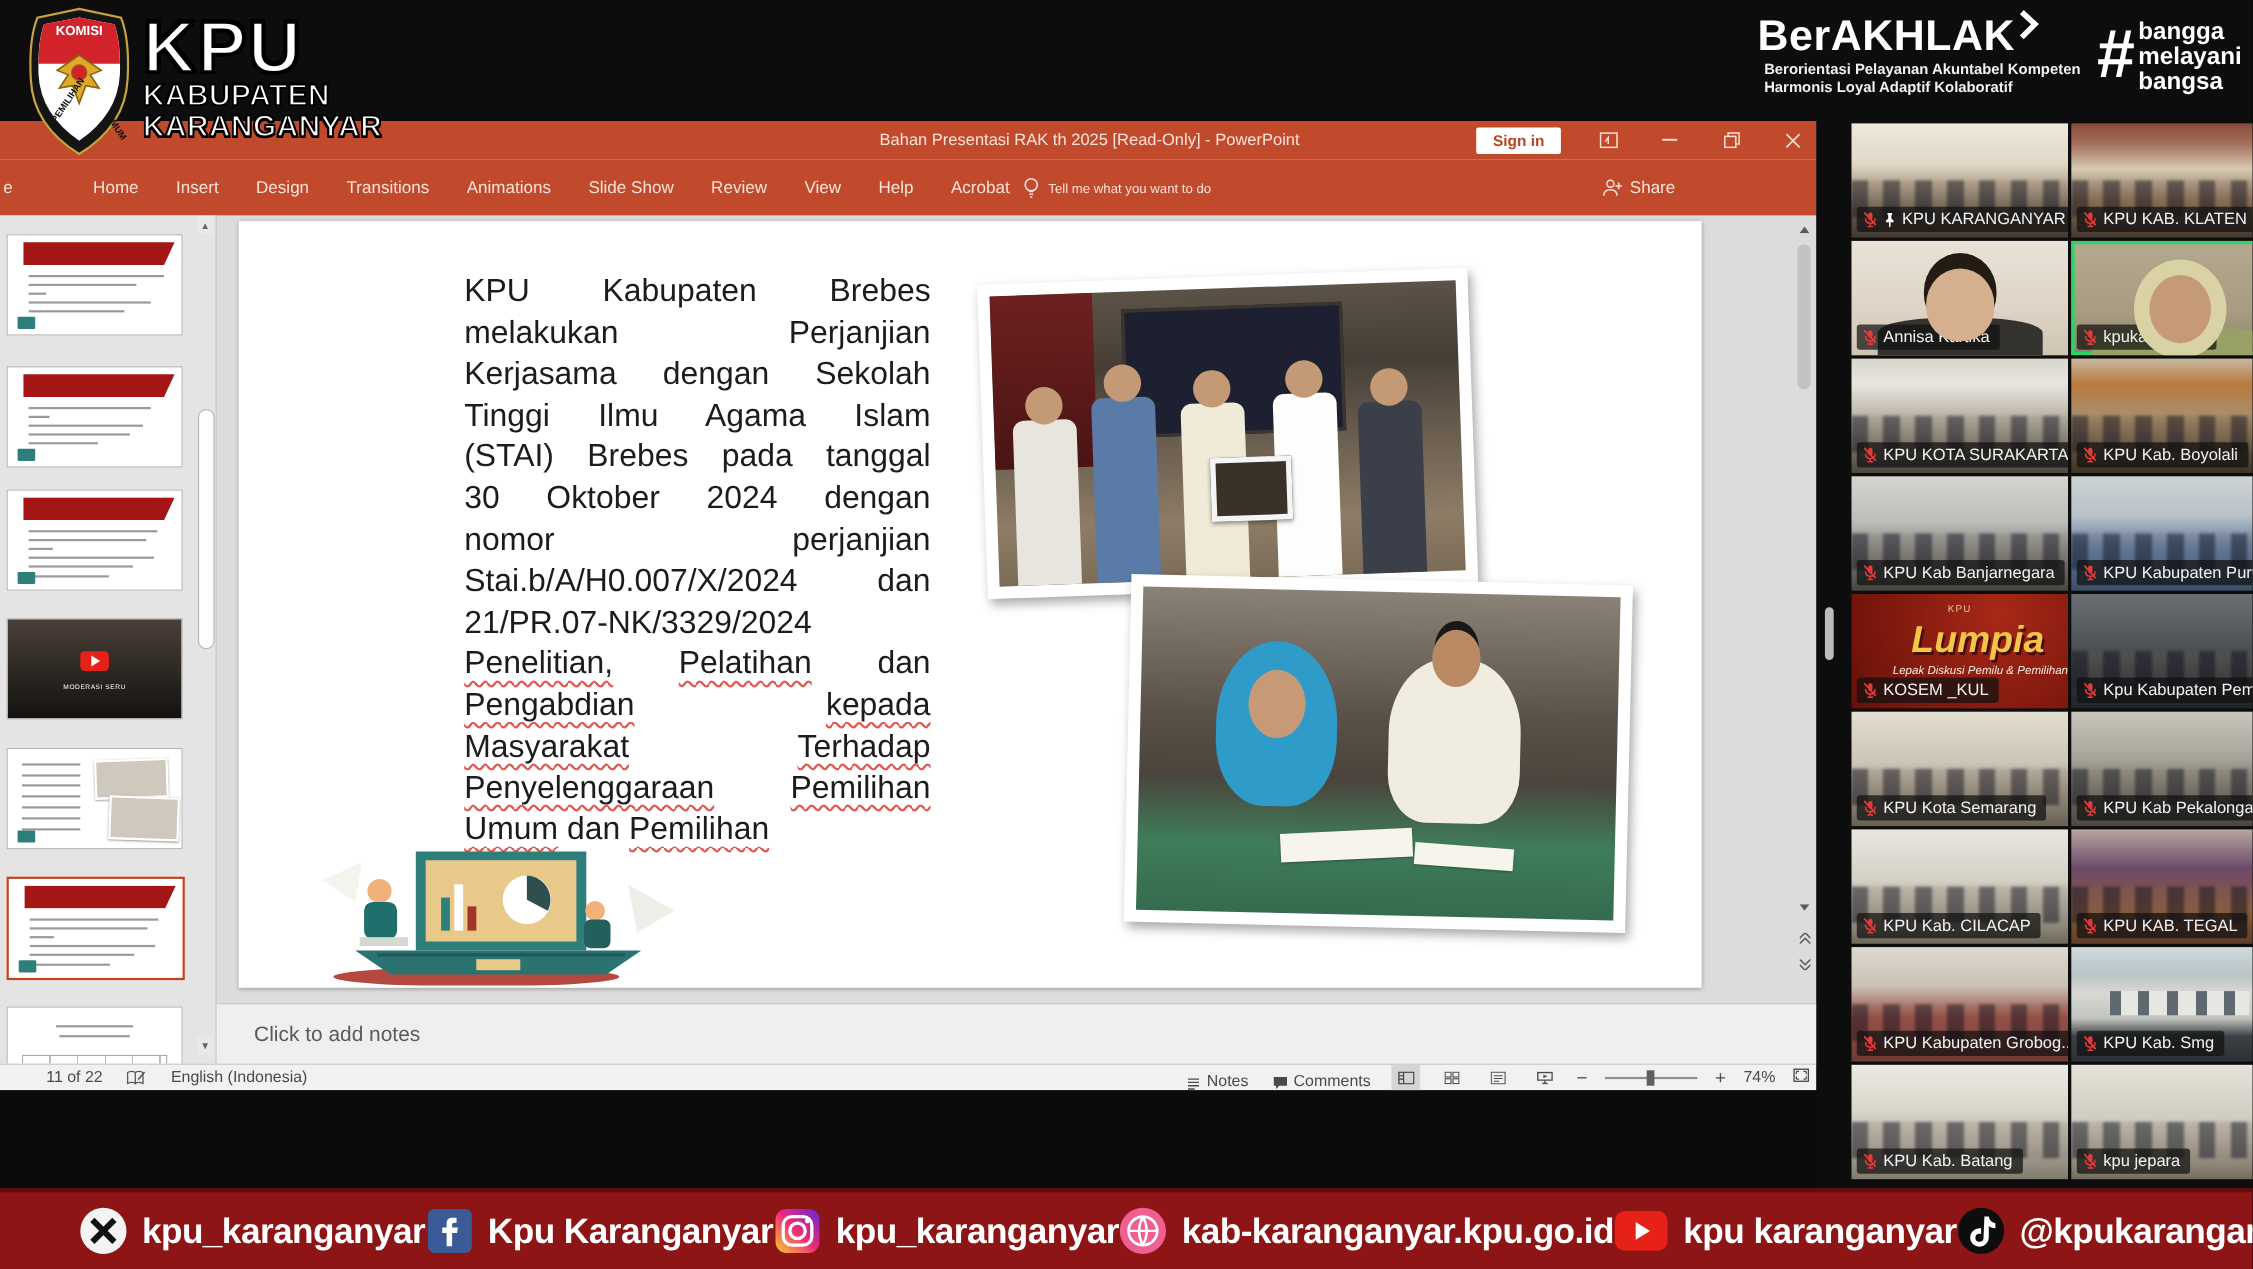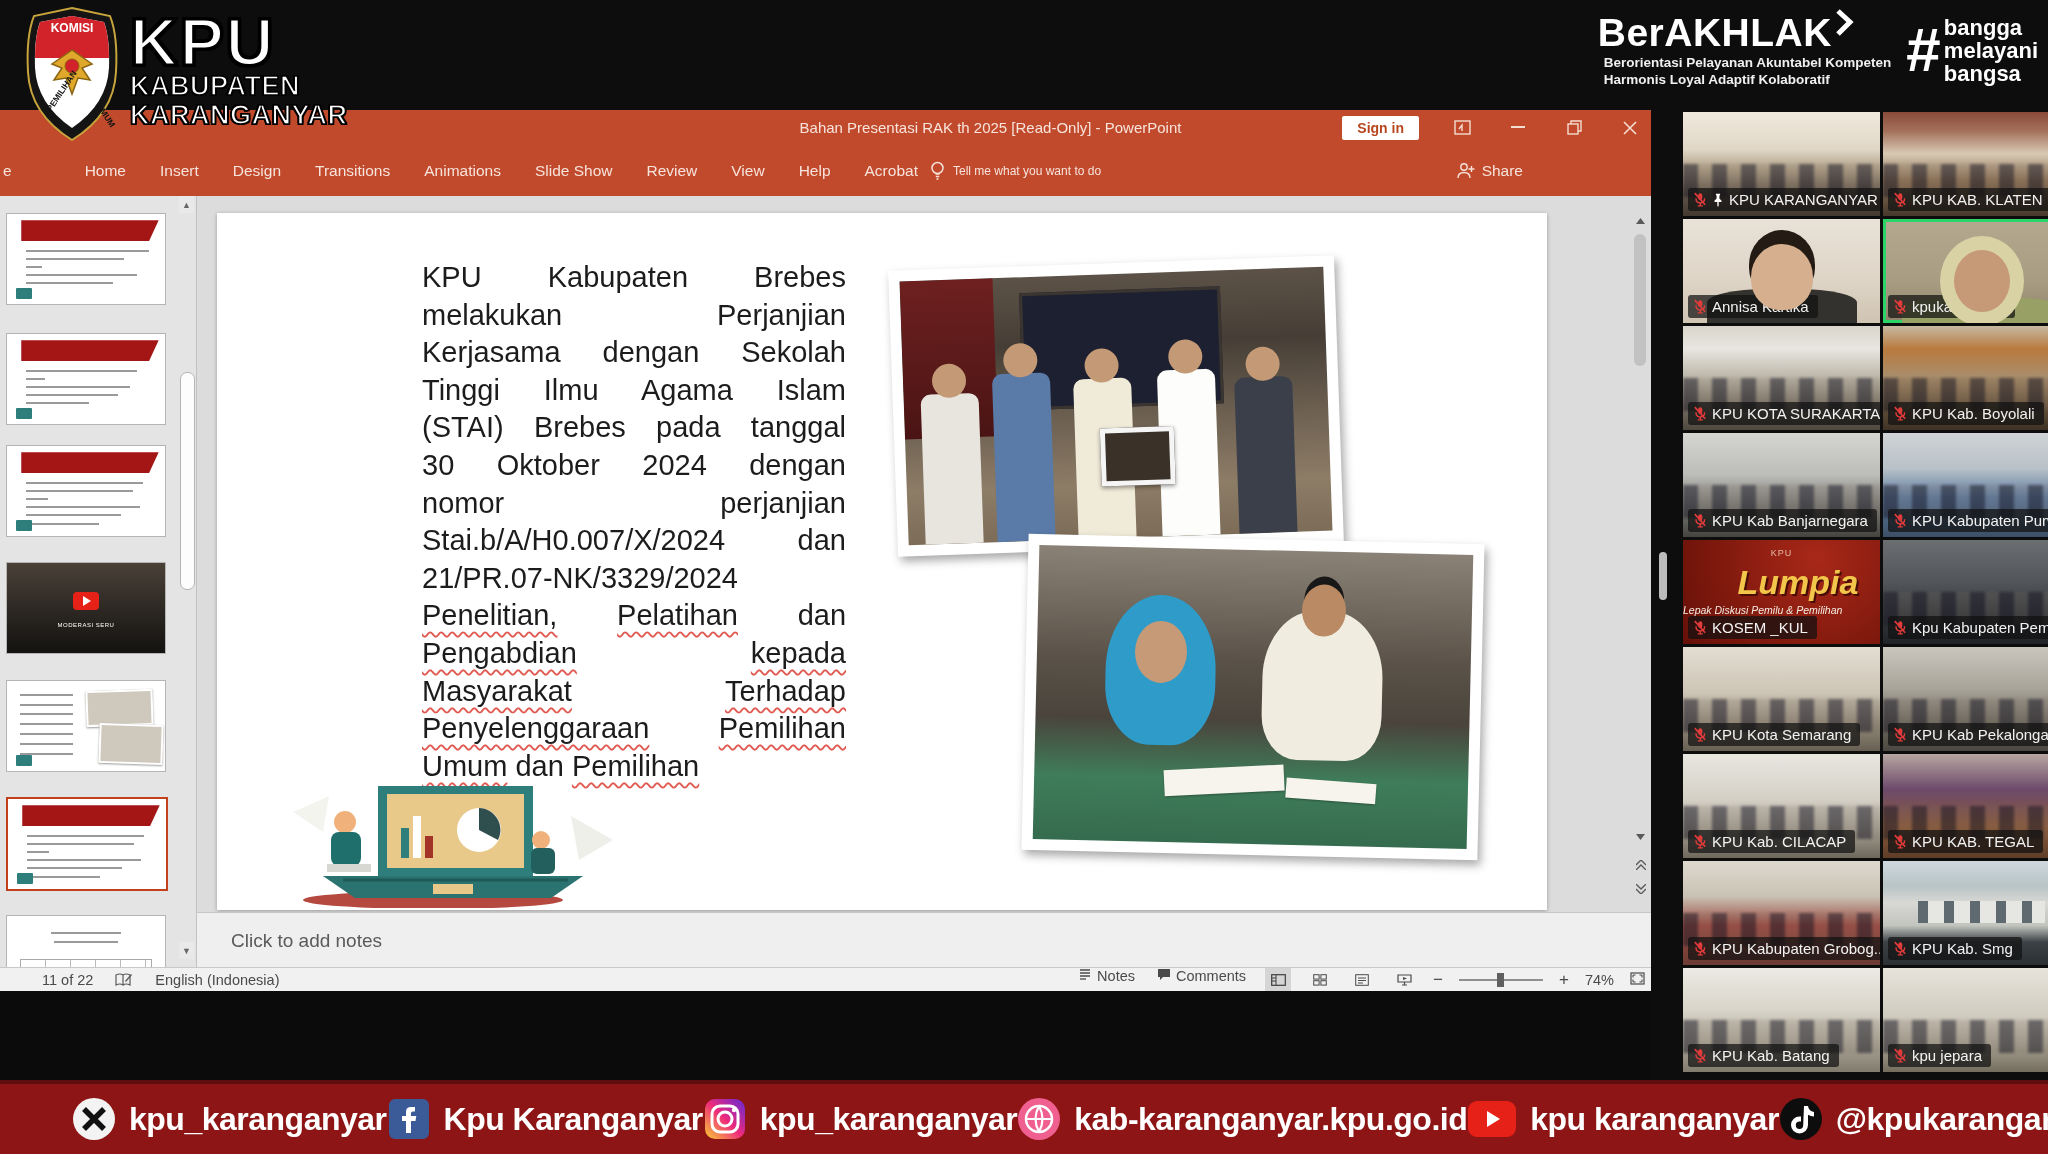--- a/index.html
+++ b/index.html
@@ -61,21 +61,21 @@
   .th-vidcap{position:absolute;left:0;right:0;top:66%;text-align:center;font-size:6px;color:#fff;letter-spacing:.5px;}
   .th-photo{position:absolute;background:#cfc8bd;border:2px solid #fff;box-shadow:0 1px 2px rgba(0,0,0,.4);}
   .tp-scroll{position:absolute;right:1px;top:0;bottom:0;width:16px;}
   .tp-up,.tp-down{position:absolute;left:0;width:15px;height:17px;color:#666;font-size:9px;
     display:flex;align-items:center;justify-content:center;background:#e9e9e9;}
   .tp-up{top:0;} .tp-down{bottom:8px;}
   .tp-thumbbar{position:absolute;left:1px;top:176px;width:13px;height:216px;background:#fdfdfd;
     border:1px solid #b5b5b5;border-radius:7px;}
 
   
-  .slide-area{position:absolute;left:197px;top:12px;right:0;height:756px;}
+  .slide-area{position:absolute;left:197px;top:0;right:0;height:756px;}
   .canvas{position:absolute;left:20px;top:5px;width:1330px;height:697px;background:#fff;
     box-shadow:0 1px 4px rgba(0,0,0,.3);}
   .slide-text{position:absolute;left:205px;top:46px;width:424px;color:#1c1c1c;font-size:29px;line-height:37.6px;}
   .sline{text-align:justify;text-align-last:justify;white-space:nowrap;}
   .sline.single,.sline.last{text-align-last:left;}
   .wavy{text-decoration:underline;text-decoration-style:wavy;text-decoration-color:#e05a52;
     text-decoration-thickness:1.5px;text-underline-offset:6px;}
 
   .photo{position:absolute;background:#fff;padding:11px;box-shadow:3px 5px 10px rgba(0,0,0,.35);}
   .photo-inner{position:relative;width:100%;height:100%;overflow:hidden;}
@@ -100,21 +100,21 @@
   .vs-thumb{position:absolute;left:2px;top:22px;width:12px;height:132px;background:#c2c2c2;border-radius:6px;}
 
   .notes{position:absolute;left:197px;top:716px;right:0;height:55px;background:#efefef;
     border-top:1px solid #c6c6c6;display:flex;align-items:center;padding-left:34px;
     color:#5a5a5a;font-size:19px;}
 
   .status-bar{position:relative;height:23px;background:#f1f1f1;border-top:1px solid #c9c9c9;
     color:#4a4a4a;font-size:14.5px;display:flex;align-items:center;}
   .sb-left{display:flex;align-items:center;gap:22px;padding-left:18px;margin-left:24px;}
   .sb-right{position:absolute;right:6px;display:flex;align-items:center;gap:16px;height:100%;}
-  .sb-item{display:flex;align-items:flex-start;gap:5px;height:100%;padding:0 3px;}
+  .sb-item{display:flex;align-items:flex-end;gap:5px;height:100%;padding:0 3px;}
   .sb-view{width:26px;height:100%;display:flex;align-items:center;justify-content:center;}
   .sb-view.active{background:#d5d5d5;}
   .zoom-track{position:relative;width:84px;height:2px;background:#8f8f8f;}
   .zoom-tick{position:absolute;left:50%;top:-3px;width:1px;height:8px;background:#8f8f8f;}
   .zoom-thumb{position:absolute;left:45%;top:-6px;width:7px;height:14px;background:#5f5f5f;}
 
   
   .gallery-scroll{position:absolute;left:1659px;top:552px;width:8px;height:48px;background:#cfcfcf;
     border-radius:4px;opacity:.9;z-index:4;}
 
@@ -156,21 +156,21 @@
   .tv14{background:linear-gradient(180deg,#ded9cf 0%,#c9c2b4 34%,#9c4a42 62%,#6b3b33 100%);}
   .building{background:linear-gradient(180deg,#cfd8de 0%,#b8c4c6 24%,#d8d8d4 40%,#c2c4be 62%,#3c4146 78%,#2c3034 100%);}
   .building:before{content:"";position:absolute;left:18%;top:38%;width:64%;height:22%;
     background:repeating-linear-gradient(90deg,#5f6a70 0 10px,#e6e6e2 10px 26px);}
   .tv15{background:linear-gradient(180deg,#eceae4 0%,#d9d5ca 40%,#b0aa9c 70%,#817b6e 100%);}
   .tv16{background:linear-gradient(180deg,#e6e3da 0%,#d1ccc0 46%,#a39d8e 76%,#746d5e 100%);}
   .lumpia{background:radial-gradient(circle at 68% 18%,#a82818 0%,#8a1d10 46%,#661008 100%);}
   .lum-top{position:absolute;left:0;right:0;top:8%;text-align:center;font-size:9px;color:#e8b9a6;letter-spacing:1px;}
   .lum-title{position:absolute;left:0;right:0;top:22%;text-align:center;font-size:34px;font-weight:800;
     font-style:italic;color:#f2c64a;text-shadow:2px 2px 0 #4a0d06;margin-left:33px;}
-  .lum-tag{position:absolute;left:0;right:0;top:62%;text-align:left;font-size:10.5px;font-style:italic;color:#f5ece2;}
+  .lum-tag{position:absolute;left:0;right:0;top:62%;text-align:right;font-size:10.5px;font-style:italic;color:#f5ece2;}
 
   
   .social-bar{position:absolute;left:0;bottom:0;width:2048px;height:74px;background:#8e1515;
     border-top:4px solid #5f0d0d;display:flex;align-items:center;justify-content:space-between;
     padding:0 72px;box-sizing:border-box;z-index:9;}
   .soc-item{display:flex;align-items:center;gap:13px;color:#fff;font-size:32px;font-weight:700;
     letter-spacing:-.5px;white-space:nowrap;}
 </style>
 </head>
 <body>

